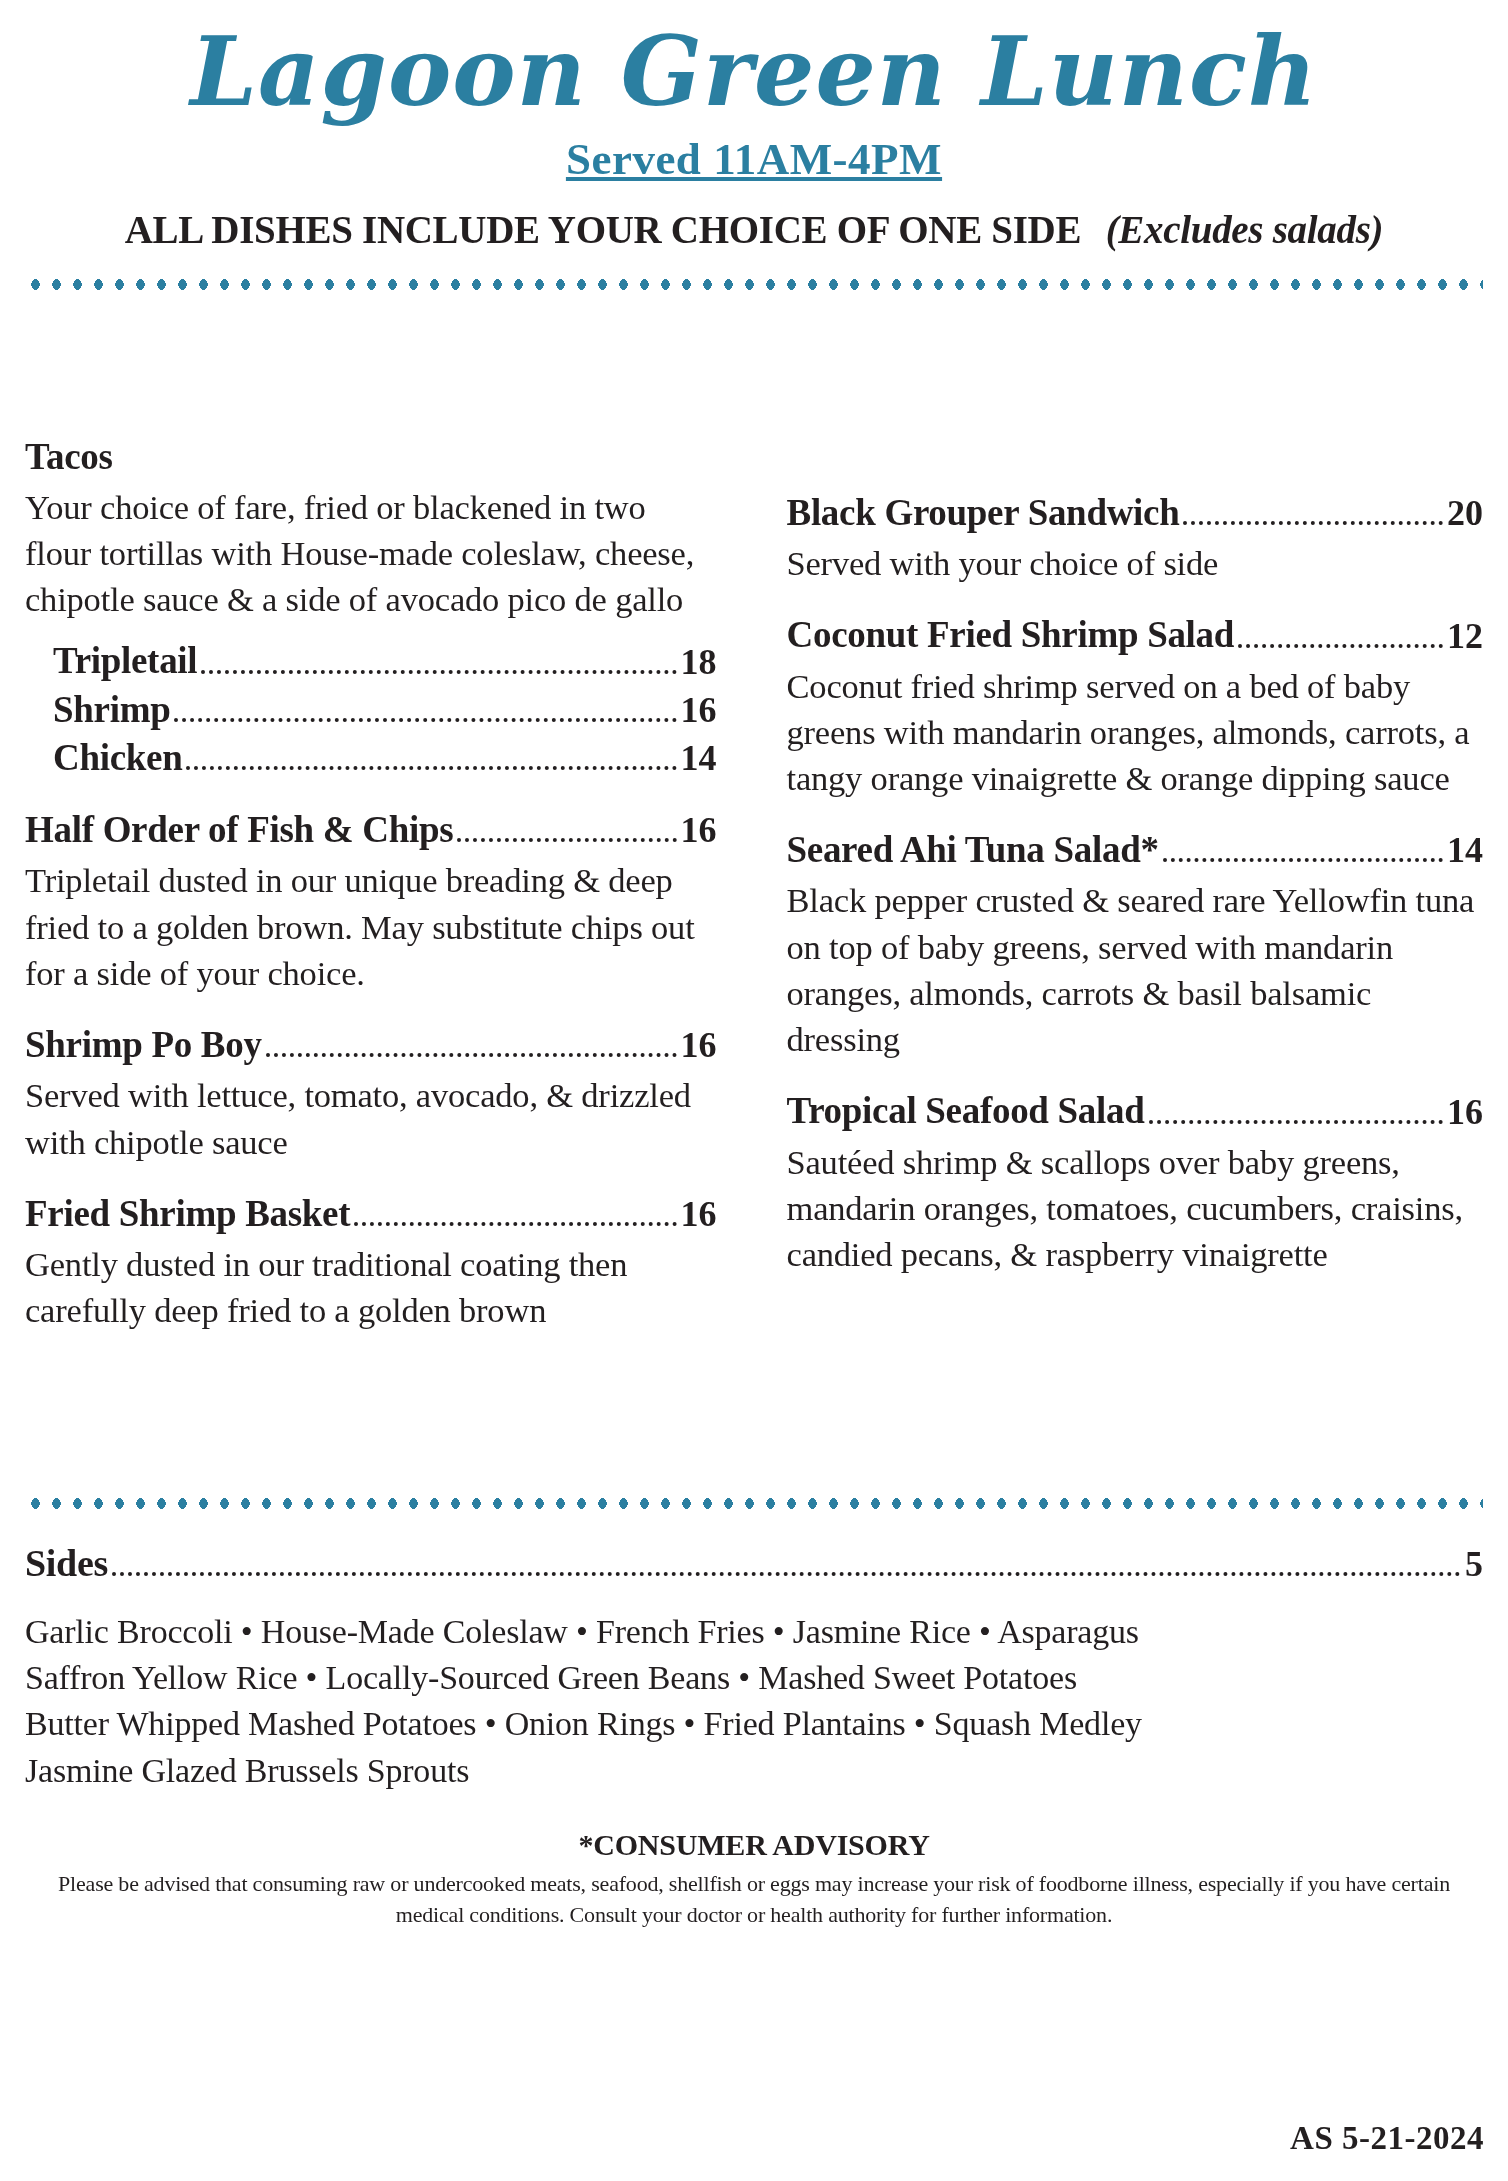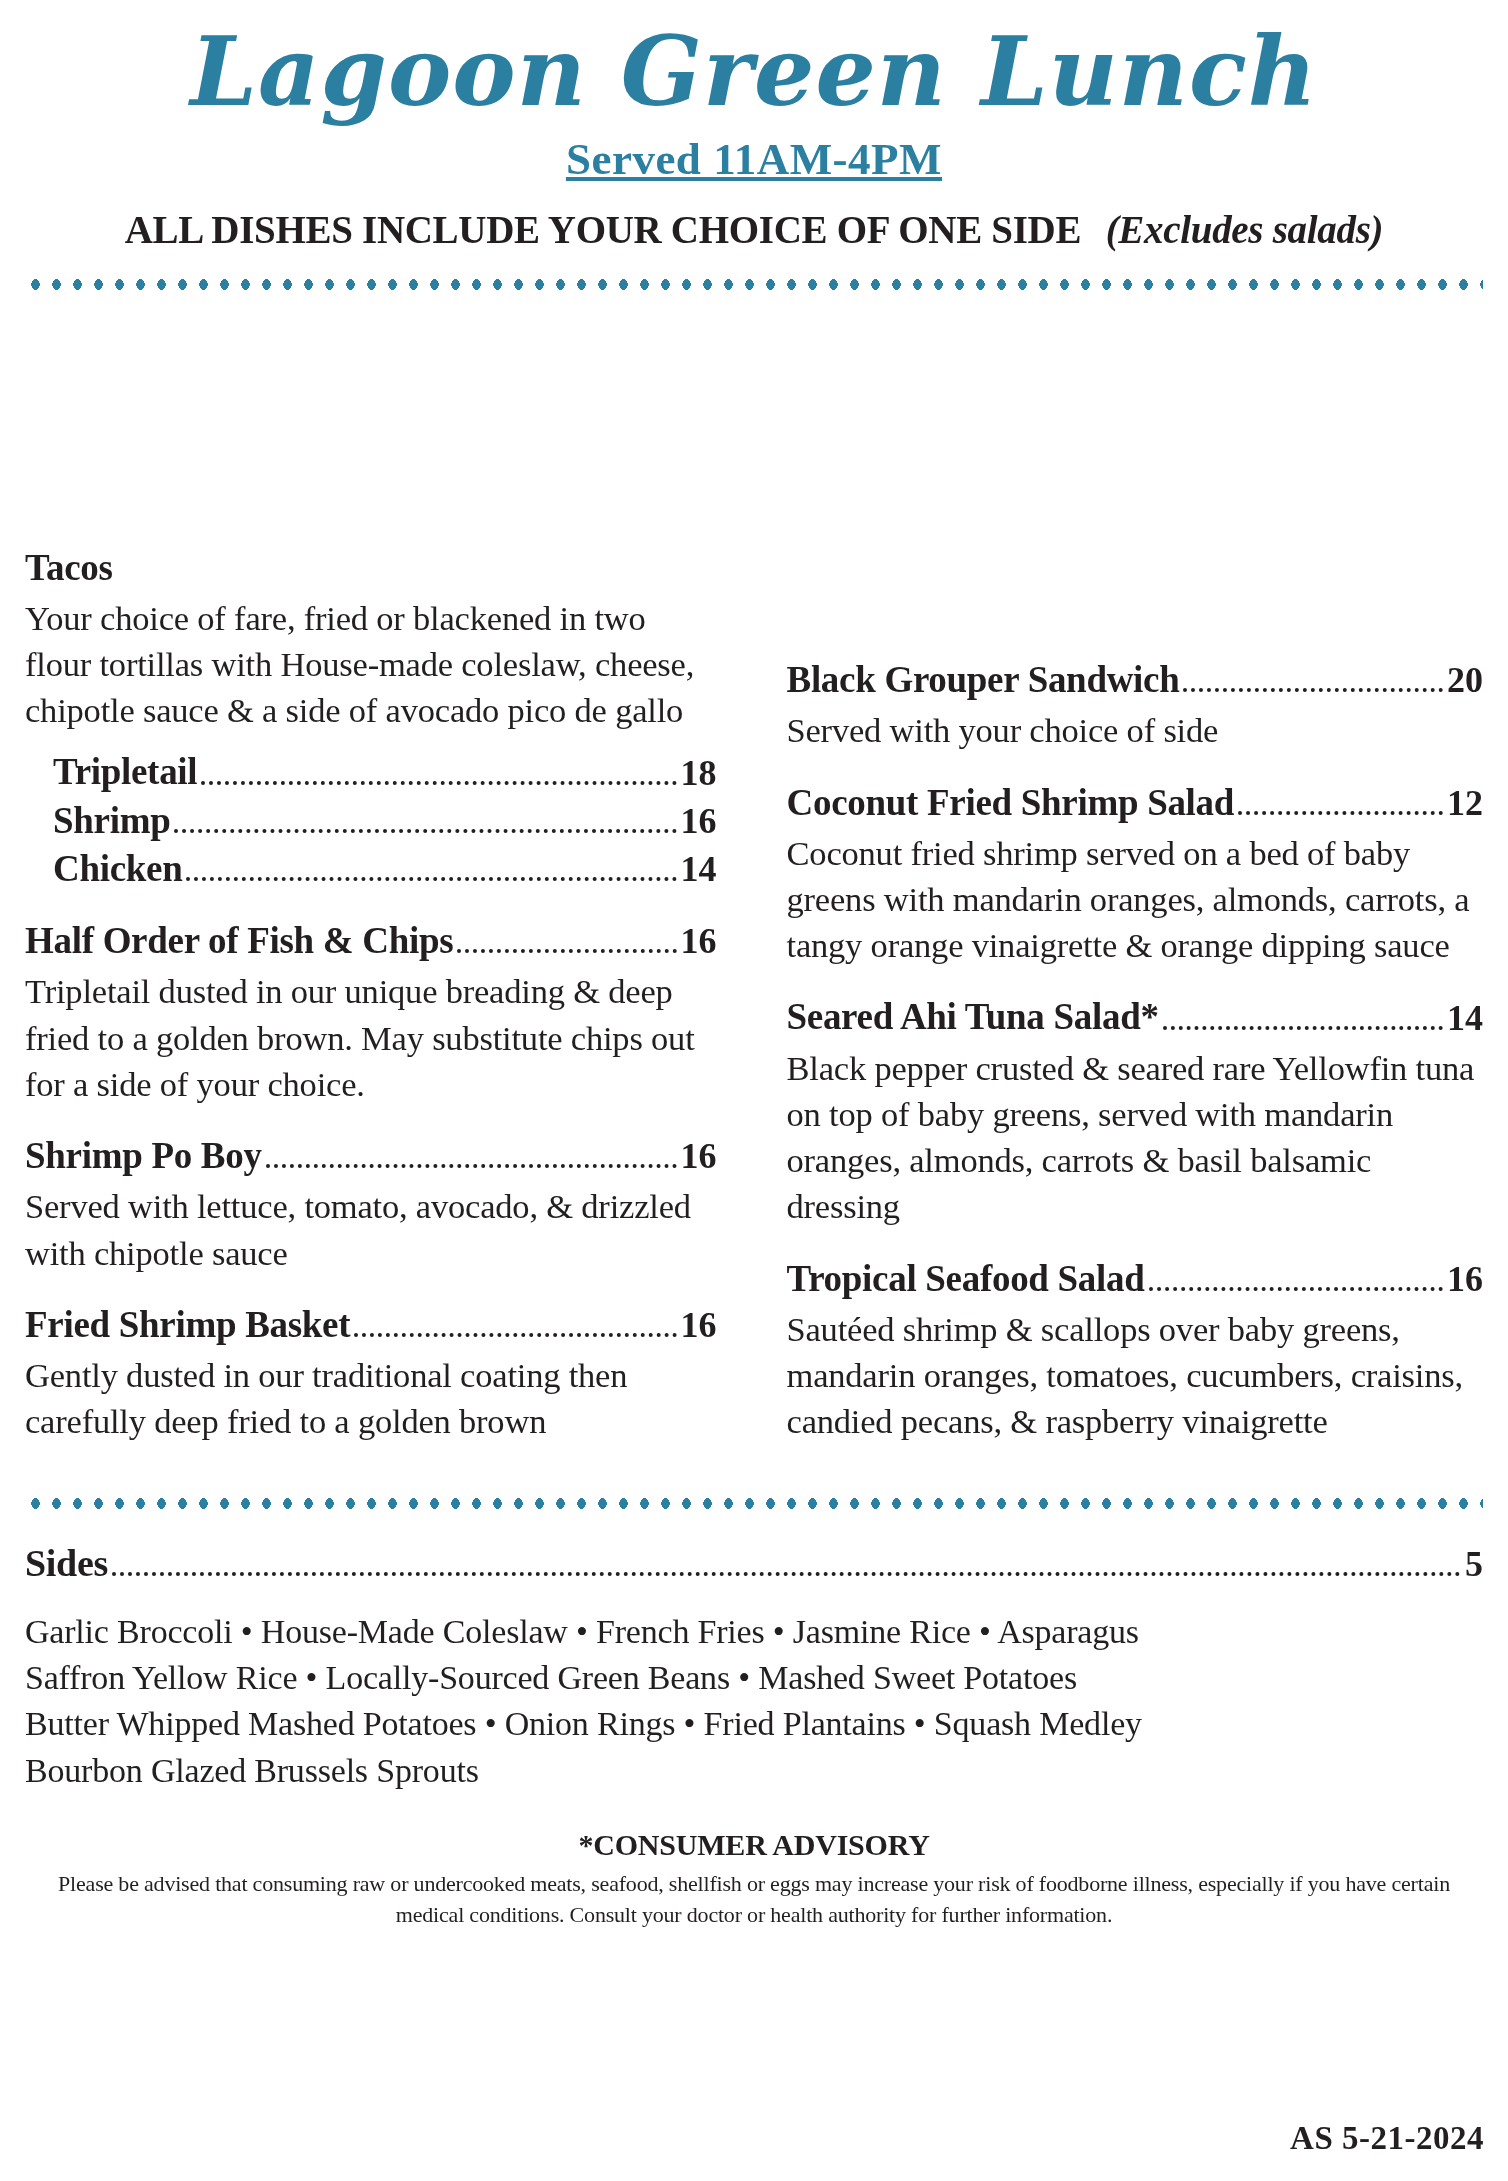--- a/index.html
+++ b/index.html
@@ -41,21 +41,21 @@
   
   .dots{
     height:13px;
     margin:26px 0 0 0;
     background-image:radial-gradient(4.2px 5.6px at 50% 50%, #2b7fa1 97%, rgba(0,0,0,0) 100%);
     background-size:21px 13px;
     background-repeat:repeat-x;
     background-position:left center;
   }
   
-  .columns{display:flex;gap:70px;margin-top:32px;min-height:1148px;align-items:flex-end;}
+  .columns{display:flex;gap:70px;margin-top:32px;min-height:1148px;align-items:center;}
   .col{width:695px;}
   .col.right{width:700px;}
   .item{margin-bottom:26px;}
   .row{display:flex;align-items:flex-end;}
   .nm{
     font-weight:700;
     font-size:37px;
     line-height:1.25;
     white-space:nowrap;
     letter-spacing:-.3px;
@@ -217,21 +217,21 @@
   <section class="sides">
     <div class="row">
       <span class="nm">Sides</span>
       <span class="lead"></span>
       <span class="pr">5</span>
     </div>
     <div class="sides-list">
       <div>Garlic Broccoli • House-Made Coleslaw • French Fries • Jasmine Rice • Asparagus</div>
       <div>Saffron Yellow Rice • Locally-Sourced Green Beans • Mashed Sweet Potatoes</div>
       <div>Butter Whipped Mashed Potatoes • Onion Rings • Fried Plantains • Squash Medley</div>
-      <div>Bourbon Glazed Brussels Sprouts</div>
+      <div>Jasmine Glazed Brussels Sprouts</div>
     </div>
   </section>
 
   <section class="advisory">
     <div class="adv-h">*CONSUMER ADVISORY</div>
     <p class="adv-t">Please be advised that consuming raw or undercooked meats, seafood, shellfish or eggs may increase your risk of foodborne illness, especially if you have certain medical conditions. Consult your doctor or health authority for further information.</p>
   </section>
 
   <div class="revision">AS 5-21-2024</div>
 

